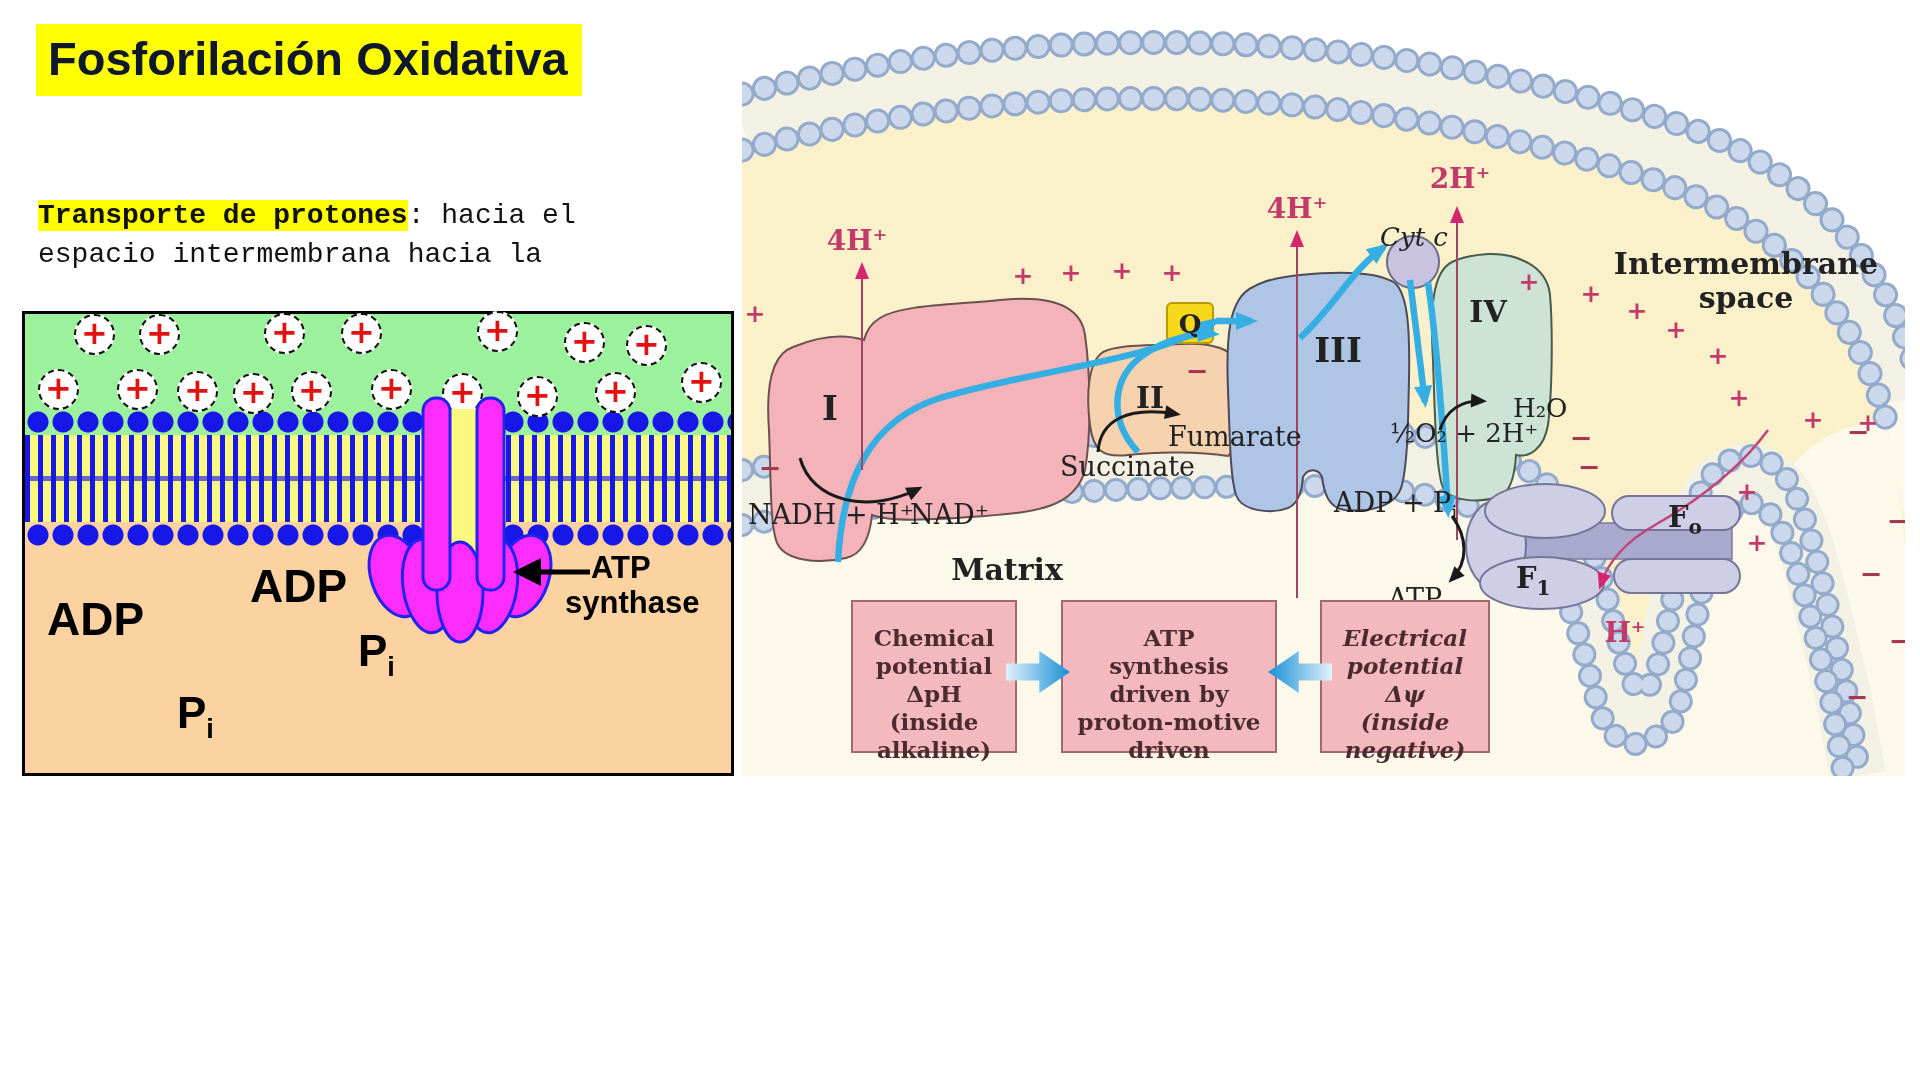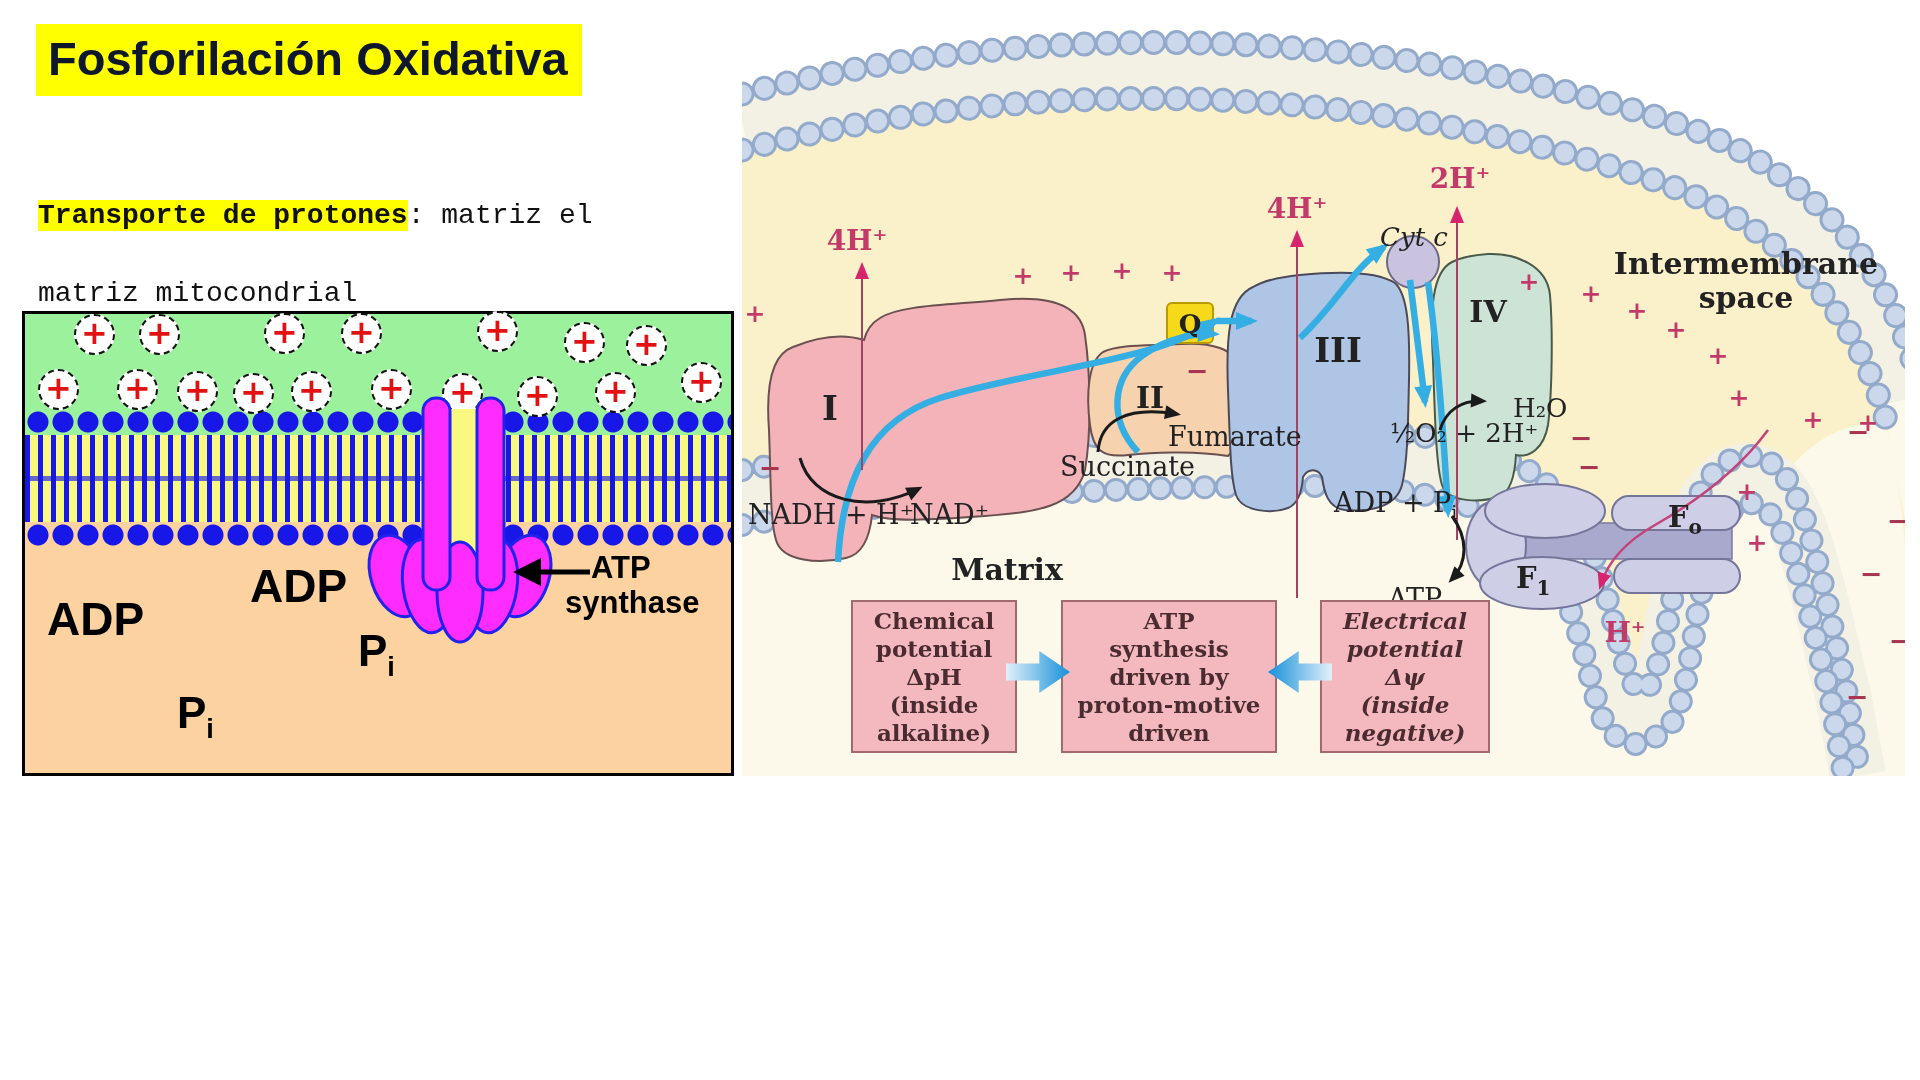--- a/index.html
+++ b/index.html
@@ -42,39 +42,38 @@
   #rdiag{left:742px;top:19px;width:1163px;height:757px;}
   .s-bold{font-weight:bold;}
   .s-it{font-style:italic;}
   text{font-family:"DejaVu Serif",serif;fill:#222;}
   .crimson{fill:#C13A6A;}
   .plus-mark{fill:#C13A6A;font:bold 25px "DejaVu Serif",serif;text-anchor:middle;}
   .minus-mark{fill:#A83550;font:bold 27px "DejaVu Serif",serif;text-anchor:middle;}
 
   
   .pm-box{position:absolute;top:600px;height:153px;background:#F4B9BE;border:2px solid #A06A70;
-      color:#4A2B30;font:bold 23px/28px "DejaVu Serif",serif;text-align:center;padding-top:5px;box-sizing:border-box;z-index:3;}
+      color:#4A2B30;font:bold 23px/28px "DejaVu Serif",serif;text-align:center;padding-top:22px;box-sizing:border-box;z-index:3;}
   #box1{left:851px;width:166px;}
   #box2{left:1061px;width:216px;}
   #box3{left:1320px;width:170px;font-style:italic;}
   .flow-arrow{position:absolute;top:651px;width:64px;height:42px;z-index:4;}
   #farrow1{left:1006px;background:linear-gradient(90deg,#E2F1FA,#1590D8);
       clip-path:polygon(0% 30%,52% 30%,52% 0%,100% 50%,52% 100%,52% 70%,0% 70%);}
   #farrow2{left:1268px;background:linear-gradient(270deg,#E2F1FA,#1590D8);
       clip-path:polygon(100% 30%,48% 30%,48% 0%,0% 50%,48% 100%,48% 70%,100% 70%);}
 </style>
 </head>
 <body>
 
 <div id="title" class="abs">Fosforilación Oxidativa</div>
 
 <div id="intro" class="abs">
-  <span class="hl">Transporte de protones</span><span>: matriz el</span><br>
-  <br>
-  <span>matriz mitocondrial</span>
+  <span class="hl">Transporte de protones</span><span>: hacia el</span><br>
+  <span>espacio intermembrana hacia la</span><br>
 </div>
 
 <div id="ldiag" class="abs">
   <div id="lzone-green" class="abs"></div>
   <div id="lzone-headtop" class="abs"></div>
   <div id="lzone-tails" class="abs"></div>
   <div id="lzone-headbot" class="abs"></div>
   <div class="abs" id="proton-zone" style="left:0;top:0;width:706px;height:140px;">
       <div class="proton" style="left: 68px; top: 19px;">+</div>
       <div class="proton" style="left: 133px; top: 19px;">+</div>

